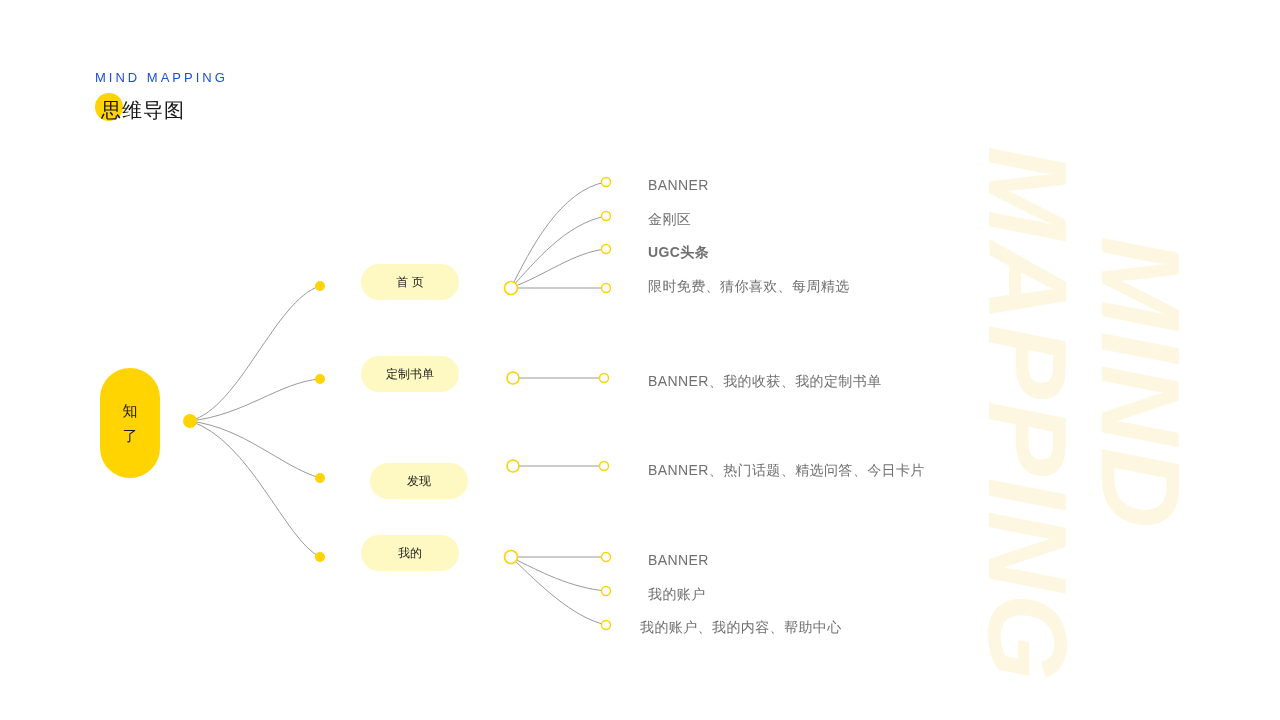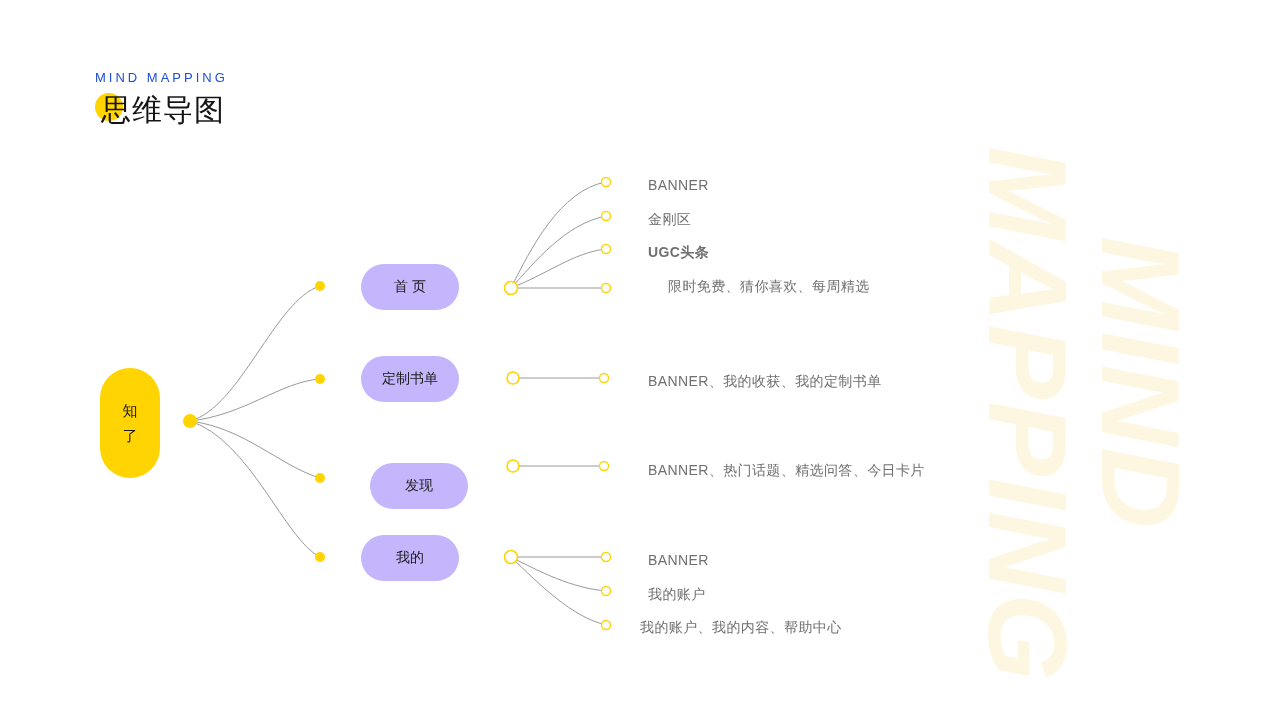--- a/index.html
+++ b/index.html
@@ -55,21 +55,21 @@
   }
   #title-dot {
     position:absolute;
     left:0px; top:2px;
     width:28px; height:28px;
     border-radius:50%;
     background:#ffd400;
   }
   #title {
     position:relative;
-    font-size:30px;
+    font-size:20px;
     color:#141414;
     letter-spacing:1px;
     line-height:38px;
     white-space:nowrap;
     padding-left:6px;
   }
 
   
   #wires {
     position:absolute;
@@ -96,27 +96,27 @@
     gap:10px;
   }
   .root-node span {
     font-size:15px;
     color:#1b1b1b;
     line-height:1;
   }
 
   .pill {
     position:absolute;
-    width:98px; height:46px;
-    background:#c4b5fd;
+    width:98px; height:36px;
+    background:#fef9c3;
     border-radius:23px;
     display:flex;
     align-items:center;
     justify-content:center;
-    font-size:14px;
+    font-size:12px;
     color:#1b1b1b;
     white-space:nowrap;
   }
   #pill-0 { left:361px; top:264px; }
   #pill-1 { left:361px; top:356px; }
   #pill-2 { left:370px; top:447px;margin-top:16px; }
   #pill-3 { left:361px; top:535px; }
 
   
   .leaf {
@@ -196,21 +196,21 @@
   </div>
 
   <div class="pill" id="pill-0">首  页</div>
   <div class="pill" id="pill-1">定制书单</div>
   <div class="pill" id="pill-2">发现</div>
   <div class="pill" id="pill-3">我的</div>
 
   <div class="leaf" style="left:648px; top:178px;">BANNER</div>
   <div class="leaf" style="left:648px; top:212px;">金刚区</div>
   <div class="leaf" style="left:648px; top:245px;font-weight:bold;">UGC头条</div>
-  <div class="leaf" style="left:648px; top:279px;margin-left:20px;">限时免费、猜你喜欢、每周精选</div>
+  <div class="leaf" style="left:648px; top:279px;">限时免费、猜你喜欢、每周精选</div>
 
   <div class="leaf" style="left:648px; top:374px;">BANNER、我的收获、我的定制书单</div>
 
   <div class="leaf" style="left:648px; top:463px;">BANNER、热门话题、精选问答、今日卡片</div>
 
   <div class="leaf" style="left:648px; top:553px;">BANNER</div>
   <div class="leaf" style="left:648px; top:587px;">我的账户</div>
   <div class="leaf" style="left:640px; top:620px;">我的账户、我的内容、帮助中心</div>
 
 </div>

